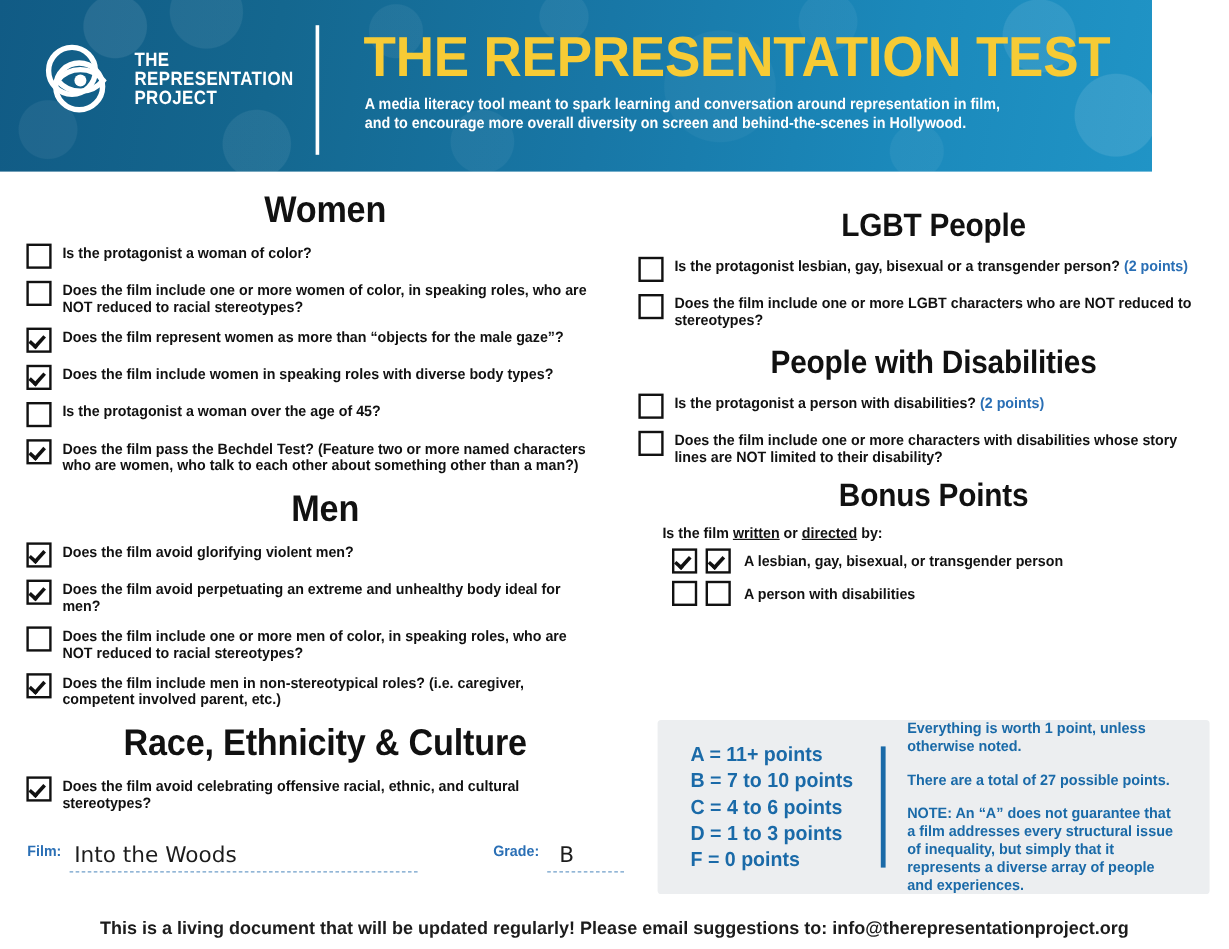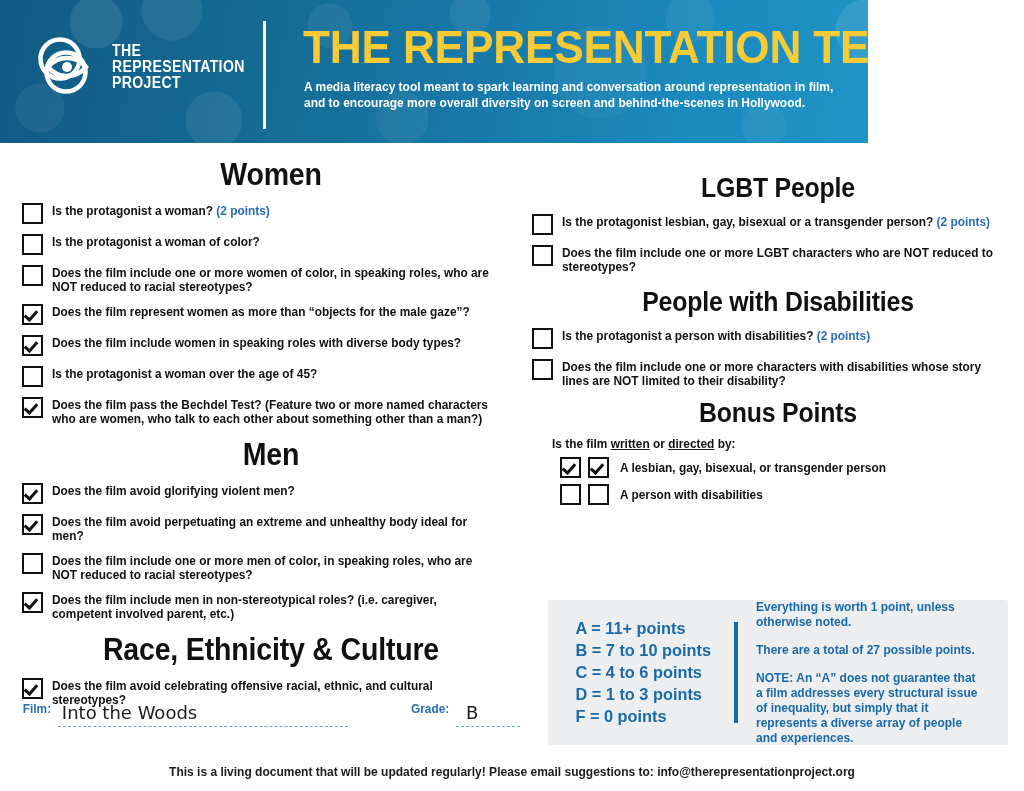--- a/index.html
+++ b/index.html
@@ -12,21 +12,21 @@
     width: 1024px;
     height: 791px;
     font-family: "Liberation Sans", sans-serif;
     overflow: hidden;
     position: relative;
   }
 
   
   .header {
     position: relative;
-    width: 868px;
+    width: 960px;
     height: 143px;
     background:
       radial-gradient(circle at 96px 22px, rgba(255,255,255,0.09) 0 26px, rgba(255,255,255,0) 27px),
       radial-gradient(circle at 172px 10px, rgba(255,255,255,0.07) 0 30px, rgba(255,255,255,0) 31px),
       radial-gradient(circle at 40px 108px, rgba(255,255,255,0.06) 0 24px, rgba(255,255,255,0) 25px),
       radial-gradient(circle at 214px 120px, rgba(255,255,255,0.07) 0 28px, rgba(255,255,255,0) 29px),
       radial-gradient(circle at 330px 26px, rgba(255,255,255,0.06) 0 22px, rgba(255,255,255,0) 23px),
       radial-gradient(circle at 402px 118px, rgba(255,255,255,0.05) 0 26px, rgba(255,255,255,0) 27px),
       radial-gradient(circle at 470px 14px, rgba(255,255,255,0.06) 0 20px, rgba(255,255,255,0) 21px),
       radial-gradient(circle at 690px 18px, rgba(255,255,255,0.05) 0 24px, rgba(255,255,255,0) 25px),
@@ -269,21 +269,21 @@
 
   
   .footer {
     position: absolute;
     left: 0;
     top: 765px;
     width: 1024px;
     text-align: center;
     font-family: "Liberation Sans Narrow", "Liberation Sans", sans-serif;
     font-weight: bold;
-    font-size: 12px;
+    font-size: 15px;
     color: #1c1c1c;
   }
 </style>
 </head>
 <body>
 
 <div class="header">
 
   <div class="logo-block">
     <svg class="logo-mark" viewBox="0 0 62 62">
@@ -303,24 +303,20 @@
   <div class="hdr-title">THE REPRESENTATION TEST</div>
   <div class="hdr-sub">A media literacy tool meant to spark learning and conversation around representation in film, and to encourage more overall diversity on screen and behind-the-scenes in Hollywood.</div>
 </div>
 
 <div class="sheet">
 
   <div class="col-left">
 
     <h2 class="section-title t-women">Women</h2>
     <ul class="q-list" id="list-women">
-        <li class="q-item">
-          <span class="cbox"></span>
-          <span class="q-text">Is the protagonist a woman?<span class="pts"> (2 points)</span></span>
-        </li>
         <li class="q-item">
           <span class="cbox"></span>
           <span class="q-text">Is the protagonist a woman of color?</span>
         </li>
         <li class="q-item">
           <span class="cbox"></span>
           <span class="q-text">Does the film include one or more women of color, in speaking roles, who are NOT reduced to racial stereotypes?</span>
         </li>
         <li class="q-item">
           <span class="cbox checked"></span>

